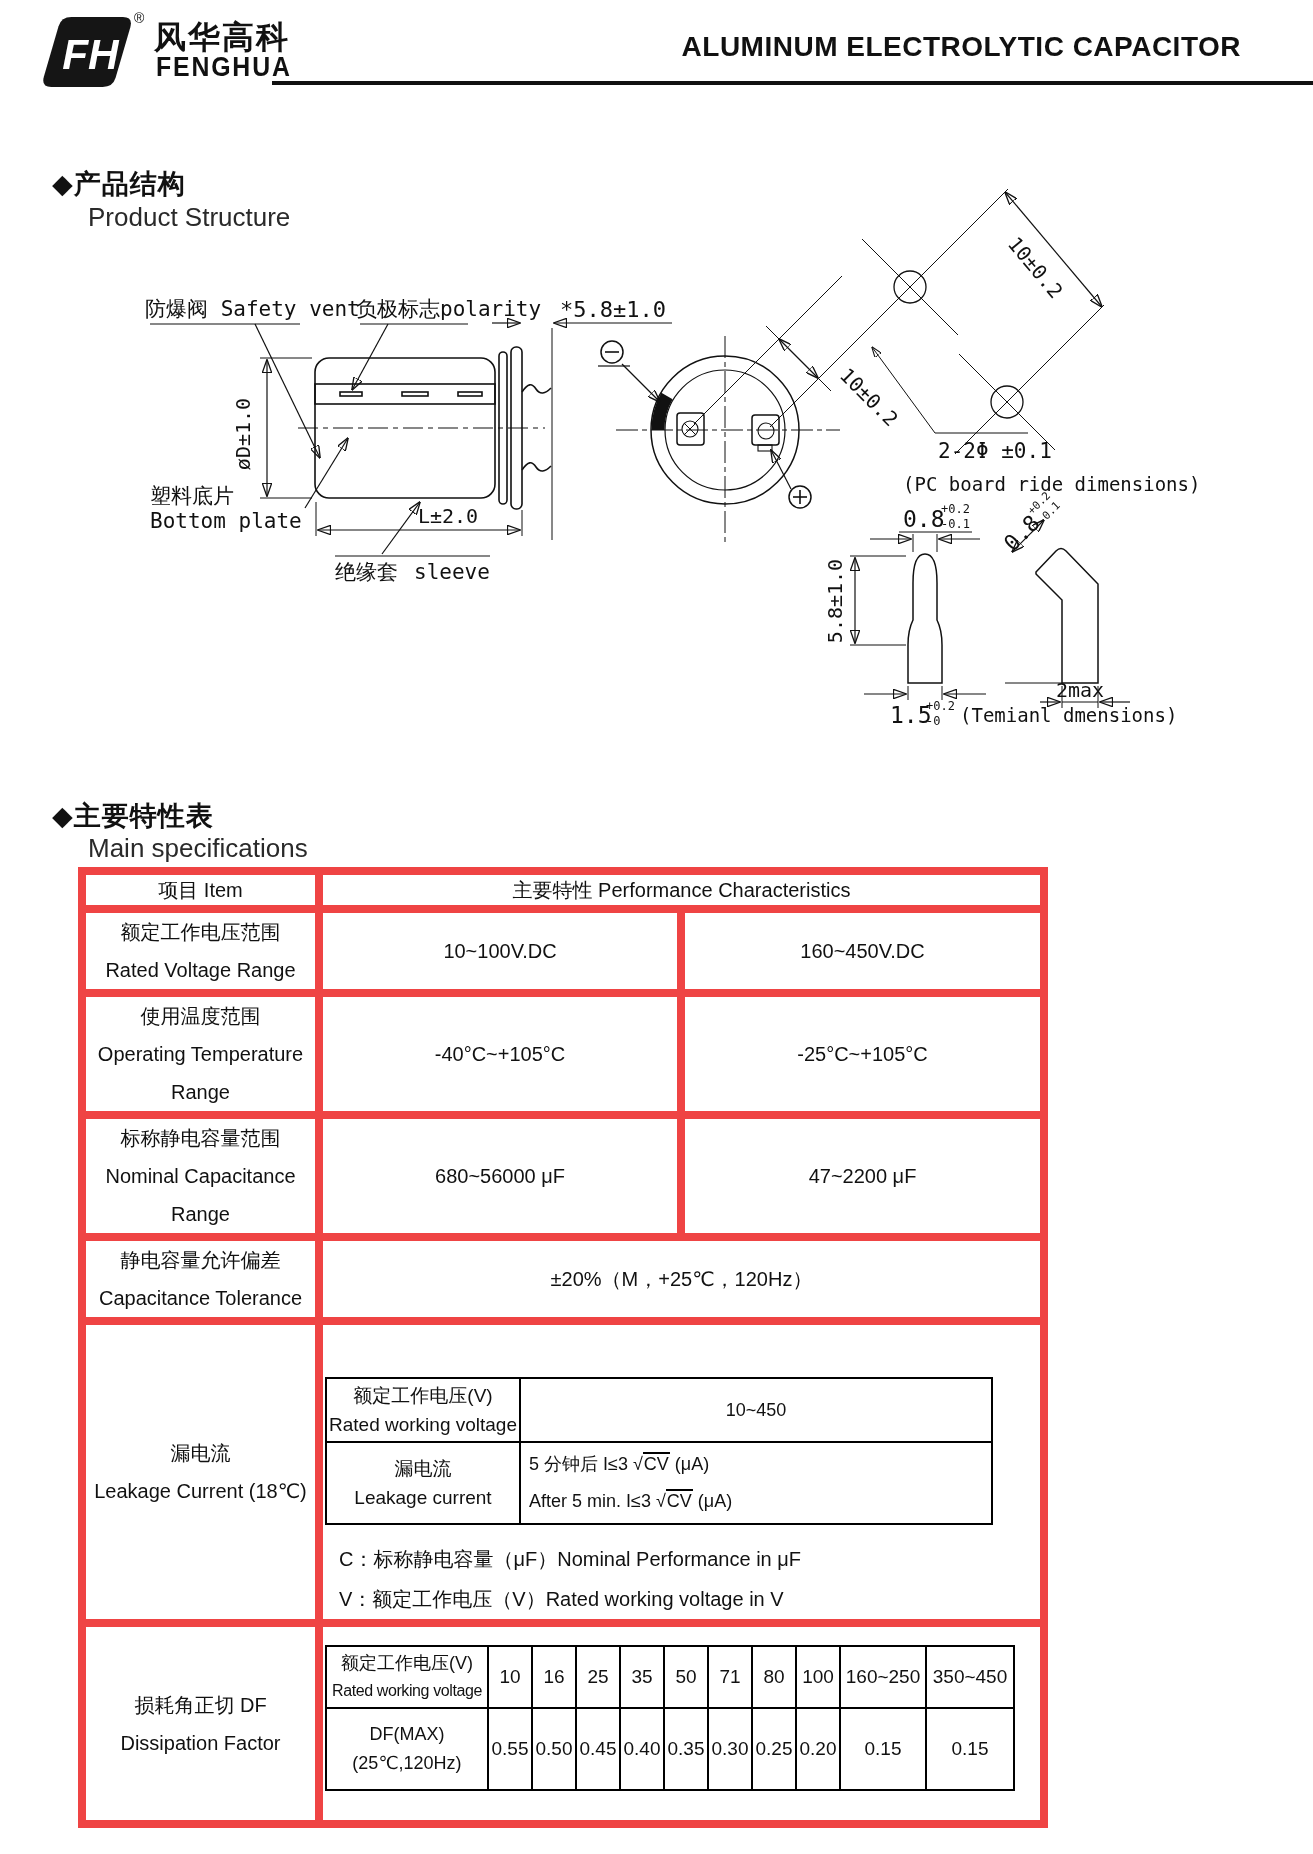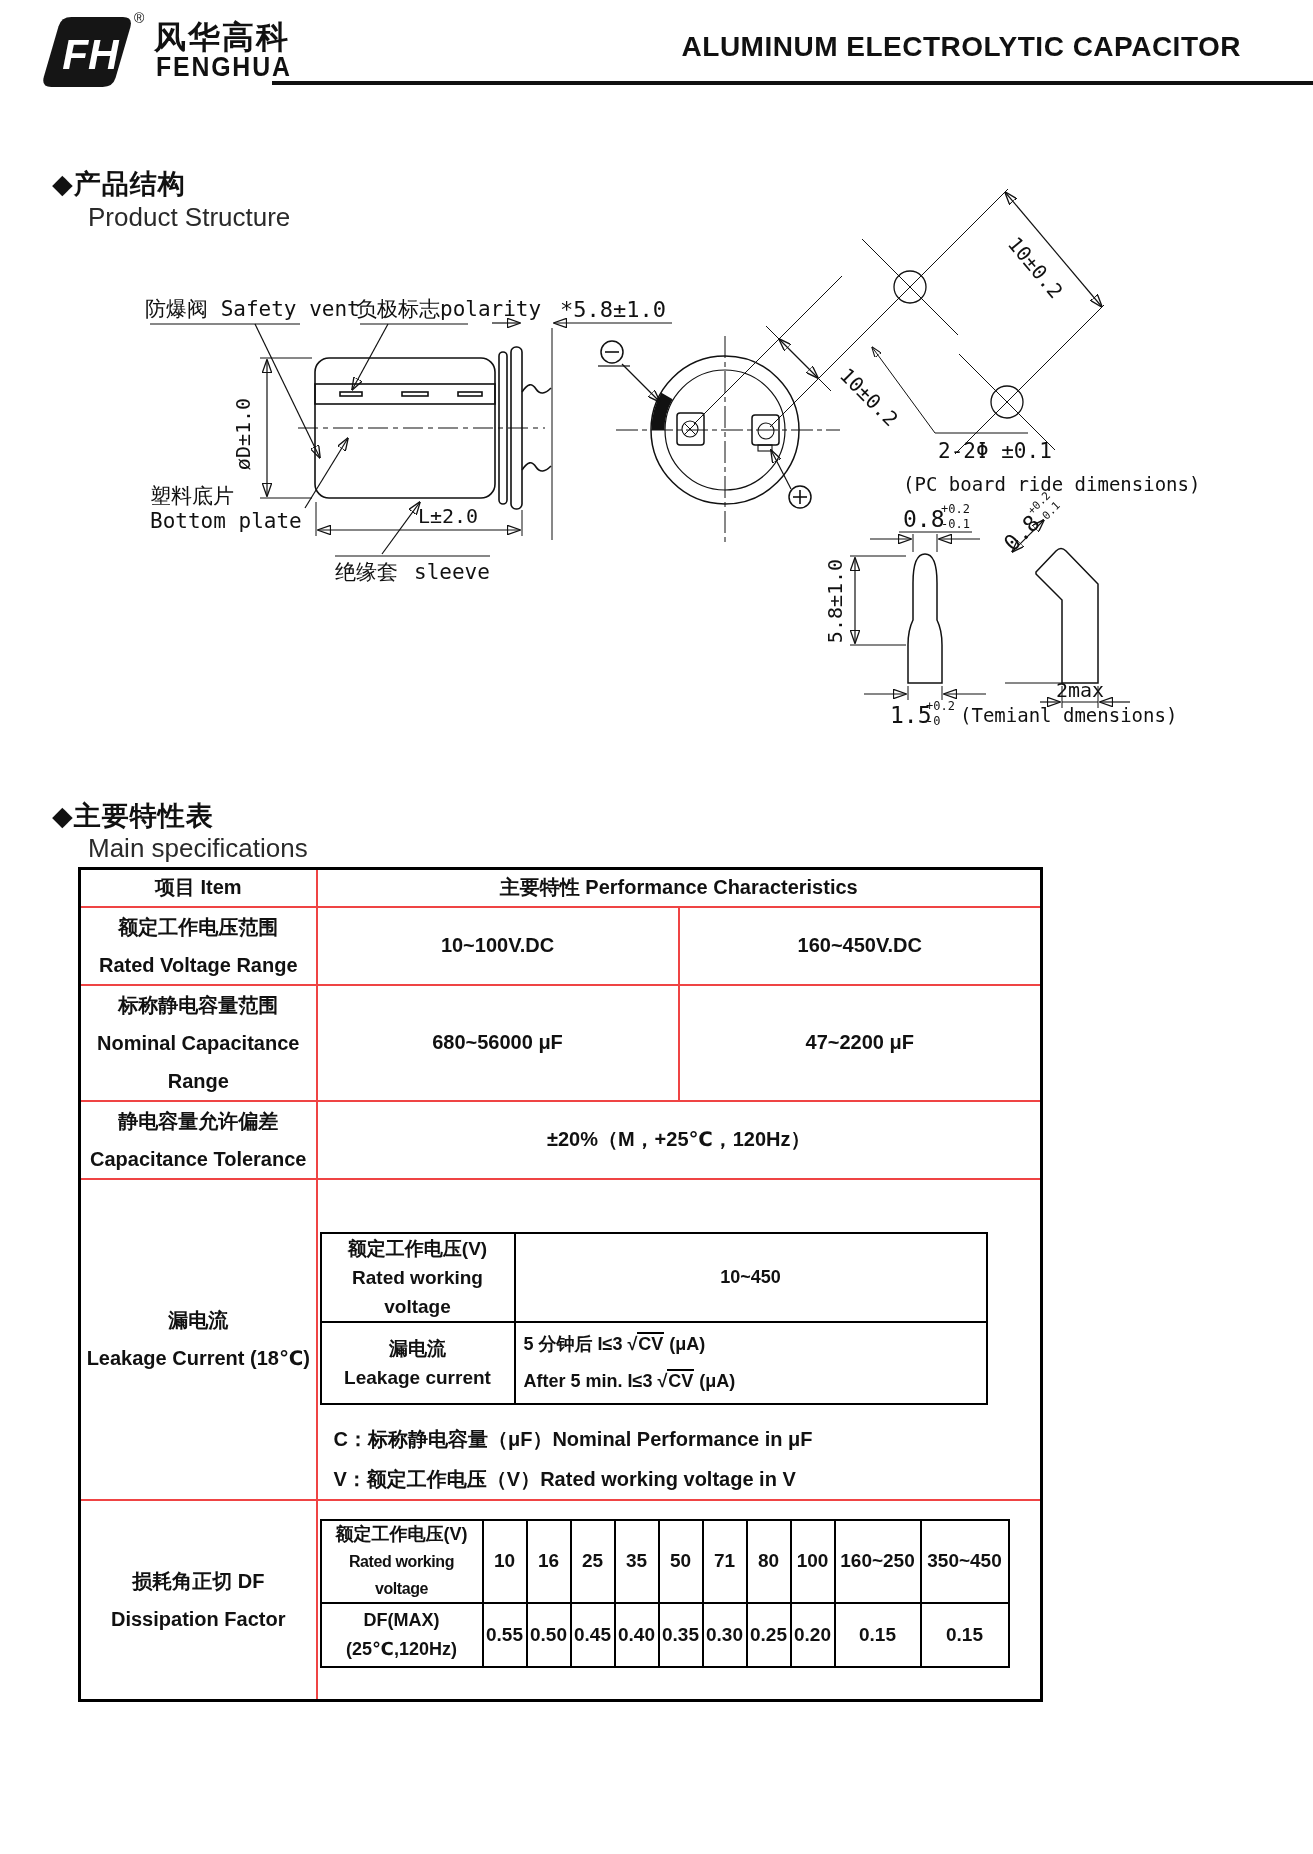--- a/index.html
+++ b/index.html
@@ -21,21 +21,21 @@
   .ps-cn{left:52px;top:166px;}
   .ps-en{left:88px;top:202px;}
   .ms-cn{left:52px;top:798px;}
   .ms-en{left:88px;top:833px;}
   
   .drawing{position:absolute;left:0;top:0;width:1313px;height:780px;}
   .drawing line,.drawing path,.drawing rect,.drawing circle,.drawing polyline{stroke:#111;fill:none;}
   .drawing text{font-family:"DejaVu Sans Mono","Liberation Mono",monospace;fill:#111;stroke:none;}
   
   table.spec{position:absolute;left:78px;top:867px;width:962px;border-collapse:collapse;table-layout:fixed;border:3px solid #000;}
-  table.spec>tbody>tr>td,table.spec>tbody>tr>th{border:2px solid #ef4444;padding:0;text-align:center;vertical-align:middle;font-size:20px;font-weight:bold;margin-top:9px;}
+  table.spec>tbody>tr>td,table.spec>tbody>tr>th{border:8px solid #ef4444;padding:0;text-align:center;vertical-align:middle;font-size:20px;font-weight:normal;margin-top:9px;}
   .cl{line-height:38px;}
   table.inner{border-collapse:collapse;border:2px solid #000;padding-left:40px;}
   table.inner td{border:2px solid #000;text-align:center;vertical-align:middle;font-size:18px;padding:0;}
   .lk-wrap{text-align:left;padding:52px 0 0 2px;}
   table.lk{width:666px;table-layout:fixed;}
   table.lk .lab{line-height:29px;font-size:19px;}
   .formula-cell{text-align:left !important;padding-left:8px !important;}
   .fl{line-height:37px;white-space:nowrap;}
   .rad{border-top:2px solid #000;padding:0 1px;}
   .lk-note{font-size:20px;line-height:40px;padding-left:14px;margin-top:14px;}
@@ -231,20 +231,29 @@
 
       <tr style="height:77px">
         <td>
           <div class="cl">额定工作电压范围</div>
           <div class="cl">Rated Voltage Range</div>
         </td>
         <td>10~100V.DC</td>
         <td>160~450V.DC</td>
       </tr>
 
+      <tr style="height:116px">
+        <td>
+          <div class="cl">使用温度范围</div>
+          <div class="cl">Operating Temperature</div>
+          <div class="cl">Range</div>
+        </td>
+        <td>-40°C~+105°C</td>
+        <td>-25°C~+105°C</td>
+      </tr>
 
       <tr style="height:115px">
         <td>
           <div class="cl">标称静电容量范围</div>
           <div class="cl">Nominal Capacitance</div>
           <div class="cl">Range</div>
         </td>
         <td>680~56000 μF</td>
         <td>47~2200 μF</td>
       </tr>
@@ -326,21 +335,21 @@
                   <td>16</td>
                   <td>25</td>
                   <td>35</td>
                   <td>50</td>
                   <td>71</td>
                   <td>80</td>
                   <td>100</td>
                   <td>160~250</td>
                   <td>350~450</td>
                 </tr>
-                <tr style="height:64px">
+                <tr style="height:82px">
                   <td class="lab2">
                     <div>DF(MAX)</div>
                     <div>(25℃,120Hz)</div>
                   </td>
                   <td>0.55</td>
                   <td>0.50</td>
                   <td>0.45</td>
                   <td>0.40</td>
                   <td>0.35</td>
                   <td>0.30</td>

